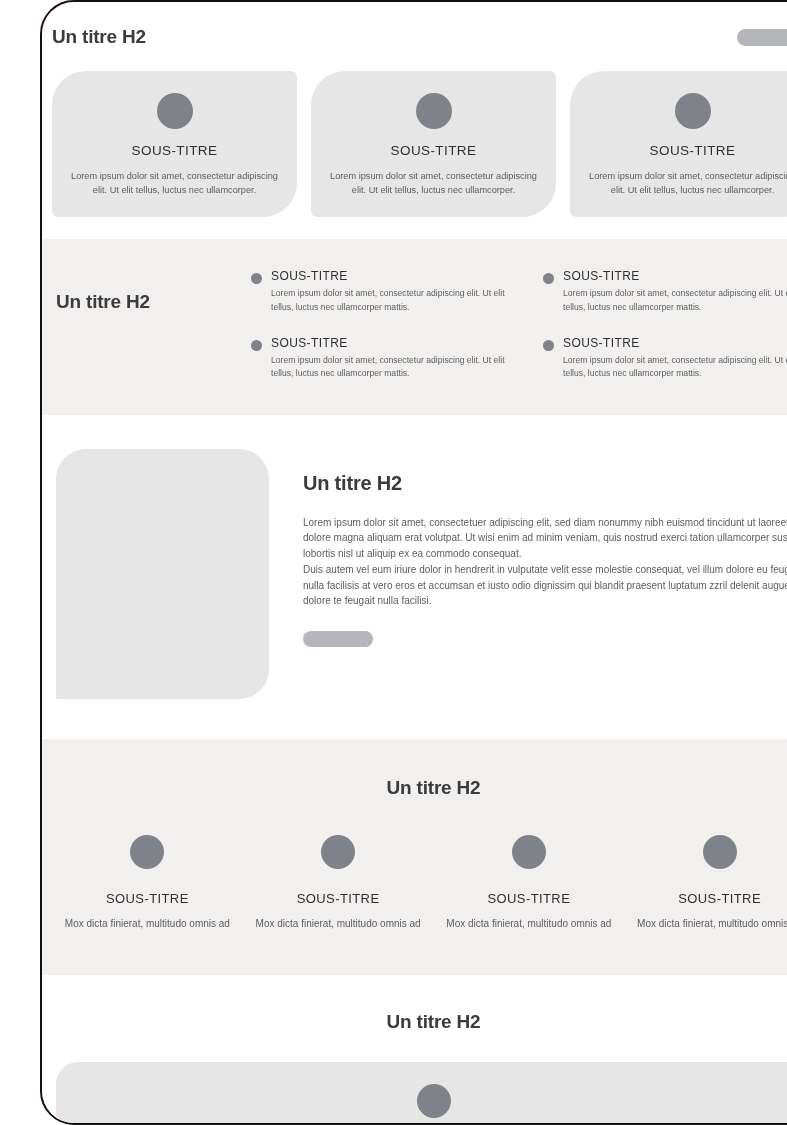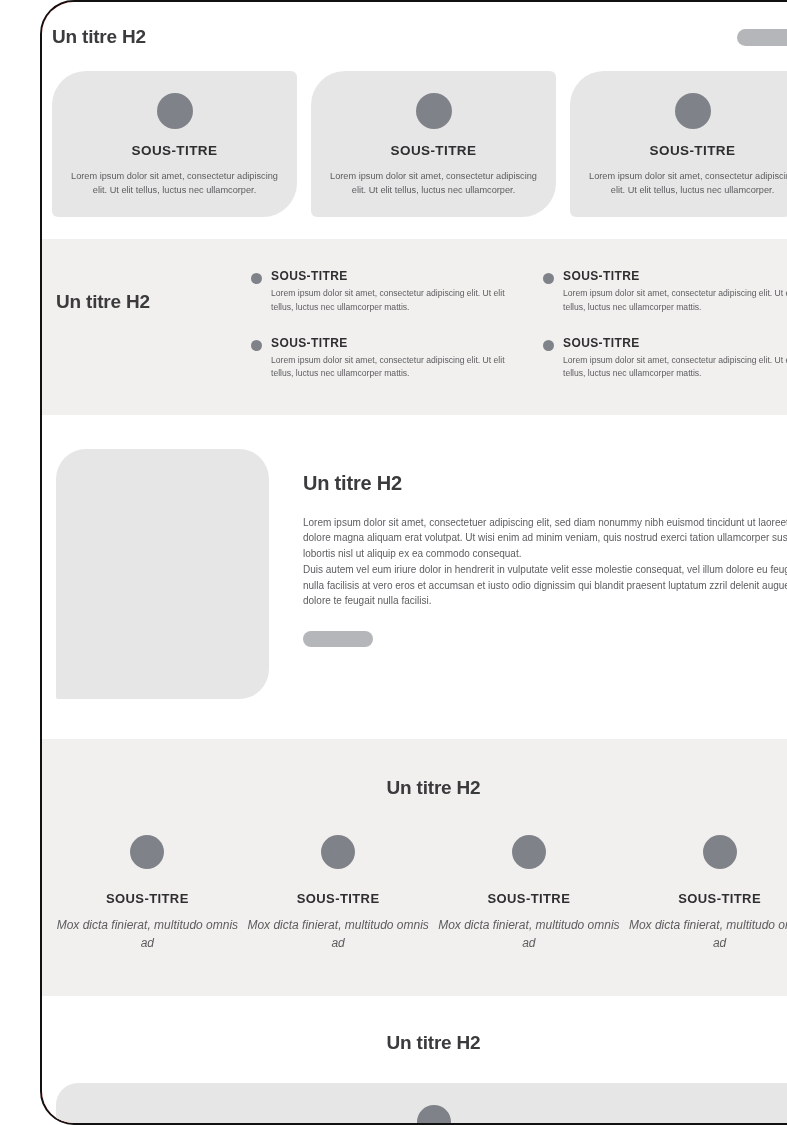--- a/index.html
+++ b/index.html
@@ -40,21 +40,21 @@
     font-weight: bold;
     color: #3b3b3d;
     letter-spacing: -0.2px;
     line-height: 1.2;
   }
   .h2.center { text-align: center; }
   .h2.big { font-size: 20px; }
 
   .sub {
     font-size: 13.5px;
-    font-weight: bold;
+    font-weight: normal;
     color: #2f2f31;
     letter-spacing: 0.4px;
   }
 
   .body {
     font-size: 9.2px;
     line-height: 1.55;
     color: #5d5d60;
   }
 
@@ -148,21 +148,21 @@
   #sec4 { padding: 38px 0 44px; }
   #sec4 .h2 { margin-bottom: 36px; }
   #sec4 .grid {
     display: flex;
     padding: 0 14px;
     gap: 8px;
   }
   #sec4 .feat { flex: 1; text-align: center; }
   #sec4 .feat .circle { width: 34px; height: 34px; margin: 0 auto 22px; }
   #sec4 .feat .sub { font-size: 13px; margin-bottom: 10px; }
-  #sec4 .feat .body { font-size: 12px; line-height: 1.5; font-style: italic; }
+  #sec4 .feat .body { font-size: 10px; line-height: 1.5; }
 
   
   #sec5 { padding: 36px 0 0; }
   #sec5 .h2 { margin-bottom: 28px; }
   #sec5 .panel {
     margin: 0 14px;
     background: #e6e6e6;
     border-radius: 22px 22px 0 0;
     height: 120px;
     position: relative;

